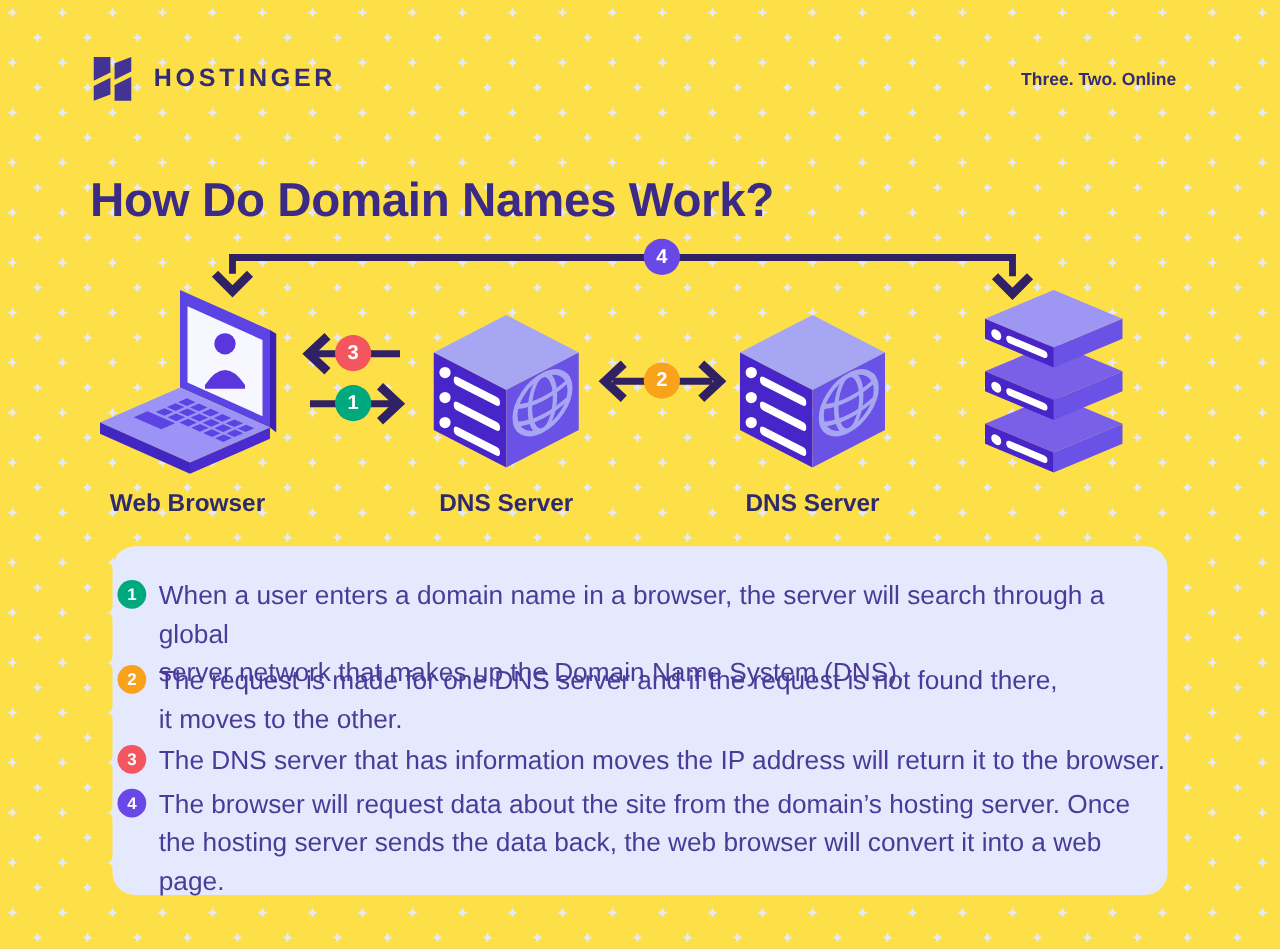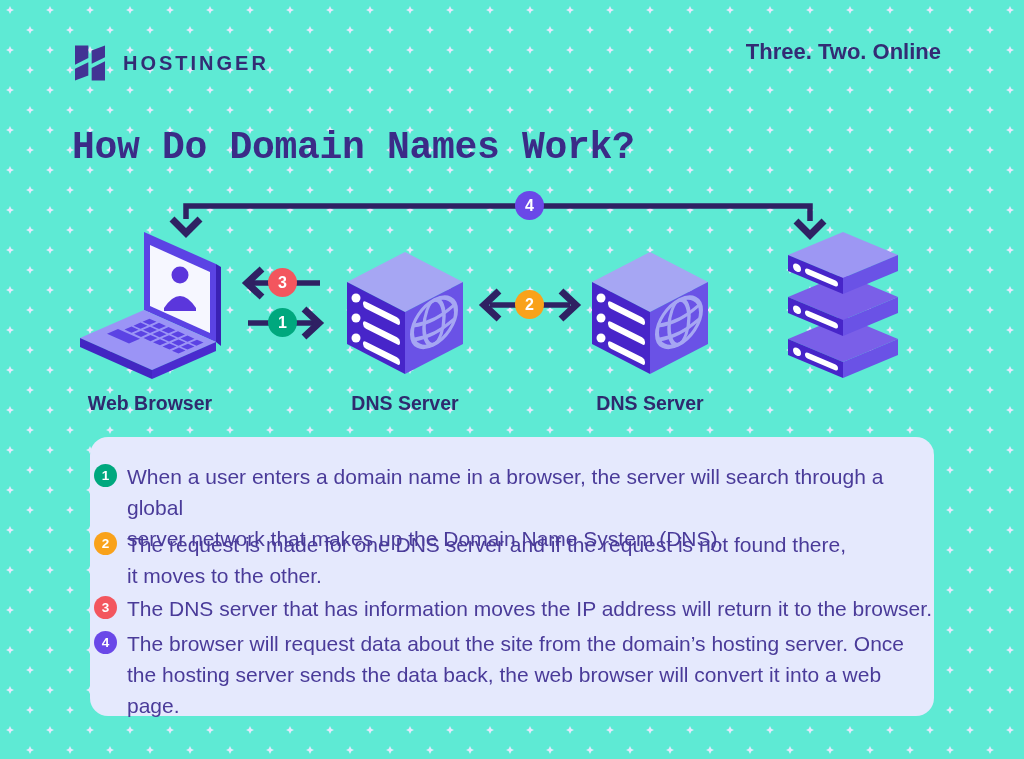--- a/index.html
+++ b/index.html
@@ -1,29 +1,29 @@
 <!DOCTYPE html>
 <html><head>
 <meta charset="utf-8">
 <style>
   * { margin:0; padding:0; box-sizing:border-box; }
   body { background:#b9bede; }
   .page {
     position:relative; width:1024px; height:759px; overflow:hidden;
-    background:#5eead4; font-family:"Liberation Sans", sans-serif;
+    background:#fde047; font-family:"Liberation Sans", sans-serif;
   }
   .bg-pattern { position:absolute; inset:0; width:100%; height:100%; }
 
   
   .brand { position:absolute; left:70px; top:41px; display:flex; align-items:center; gap:13px; }
   .brand-name { font-size:20px; font-weight:800; letter-spacing:3px; color:#332C74; }
-  .tagline { position:absolute; right:83px; top:39px; font-size:22px; font-weight:700; color:#332C74;margin-left:39px; }
-
-  
-  .page-title { position:absolute; left:72px; top:126px; font-size:38px; font-weight:800; color:#3B2B87; letter-spacing:-0.3px;font-family:Liberation Mono, monospace; }
+  .tagline { position:absolute; right:83px; top:55px; font-size:14px; font-weight:700; color:#332C74;margin-left:39px; }
+
+  
+  .page-title { position:absolute; left:72px; top:140px; font-size:38px; font-weight:800; color:#3B2B87; letter-spacing:-0.3px; }
 
   
   .arrows { position:absolute; inset:0; width:100%; height:100%; pointer-events:none; }
   .node-svg { position:absolute; }
   .node-label { position:absolute; top:392px; transform:translateX(-50%); font-size:19.5px; font-weight:700; color:#2F2A6E; white-space:nowrap; }
   .badge {
     position:absolute; width:29px; height:29px; border-radius:50%;
     display:flex; align-items:center; justify-content:center;
     color:#fff; font-size:16px; font-weight:700;
   }

